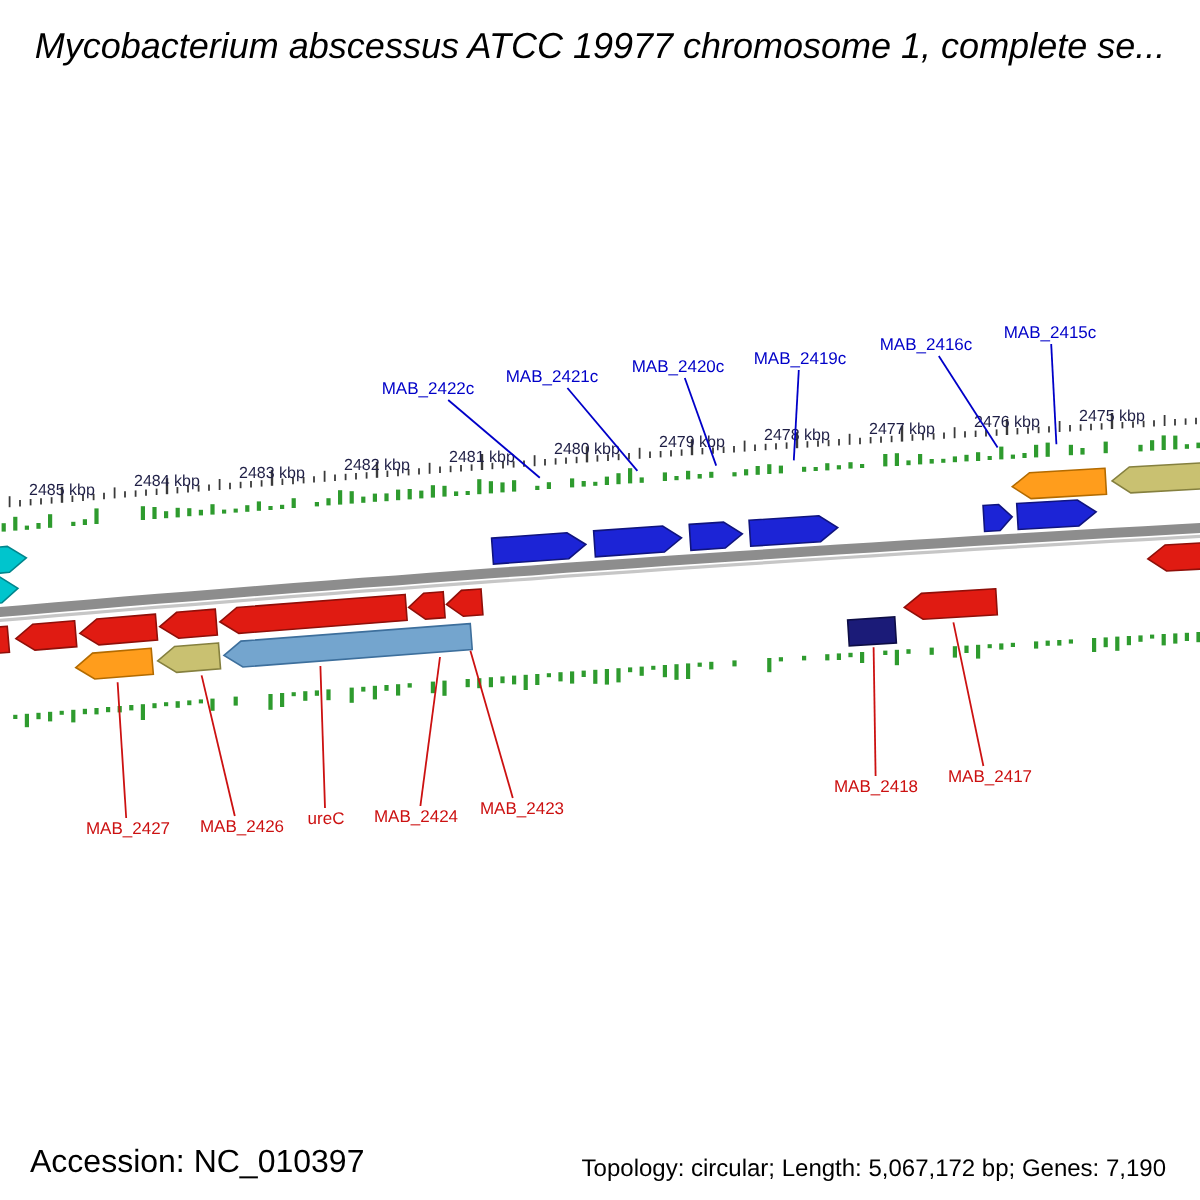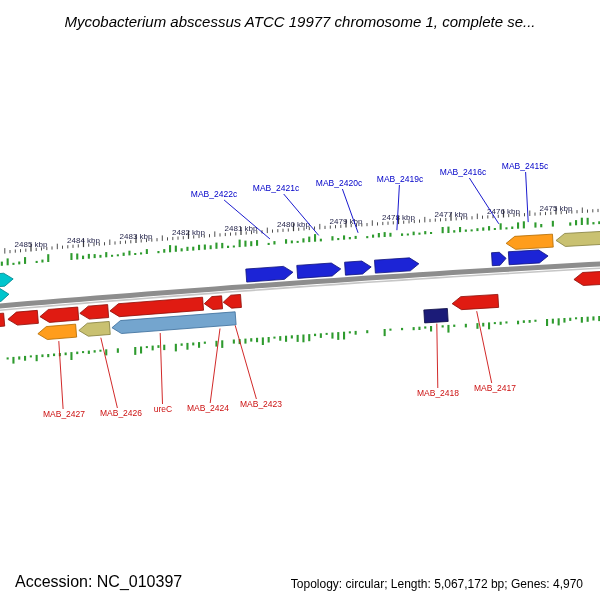--- a/index.html
+++ b/index.html
@@ -2,21 +2,21 @@
 <html><head>
 <meta charset="utf-8">
 <style>
   html,body{margin:0;padding:0;}
   body{
     width:600px;height:600px;background:#ffffff;position:relative;overflow:hidden;
     font-family:"Liberation Sans",sans-serif;
   }
   .title{
     position:absolute;top:13px;left:0;right:0;text-align:center;
-    font-size:15px;font-style:italic;color:#000;
+    font-size:18px;font-style:italic;color:#000;
   }
   #map{position:absolute;top:0;left:0;}
   svg text{font-family:"Liberation Sans",sans-serif;}
   .status-left{position:absolute;left:15px;bottom:9px;font-size:16px;color:#000;}
   .status-right{position:absolute;right:17px;bottom:9px;font-size:12px;color:#000;}
 </style>
 </head>
 <body>
 
 <div class="title">Mycobacterium abscessus ATCC 19977 chromosome 1, complete se...</div>
@@ -382,13 +382,13 @@
       <line x1="256.4" y1="399" x2="235.2" y2="325.4" stroke="#cc1111" stroke-width="0.9"></line>
       <text x="261" y="407" text-anchor="middle" font-size="8.5" fill="#cc1111">MAB_2423</text>
       <line x1="437.8" y1="388" x2="436.8" y2="323.6" stroke="#cc1111" stroke-width="0.9"></line>
       <text x="438" y="396" text-anchor="middle" font-size="8.5" fill="#cc1111">MAB_2418</text>
       <line x1="491.7" y1="383" x2="476.7" y2="311.2" stroke="#cc1111" stroke-width="0.9"></line>
       <text x="495" y="391" text-anchor="middle" font-size="8.5" fill="#cc1111">MAB_2417</text>
     </g>
 </svg>
 
 <div class="status-left">Accession: NC_010397</div>
-<div class="status-right">Topology: circular; Length: 5,067,172 bp; Genes: 4,970</div>
+<div class="status-right">Topology: circular; Length: 5,067,172 bp; Genes: 7,190</div>
 
 </body></html>

